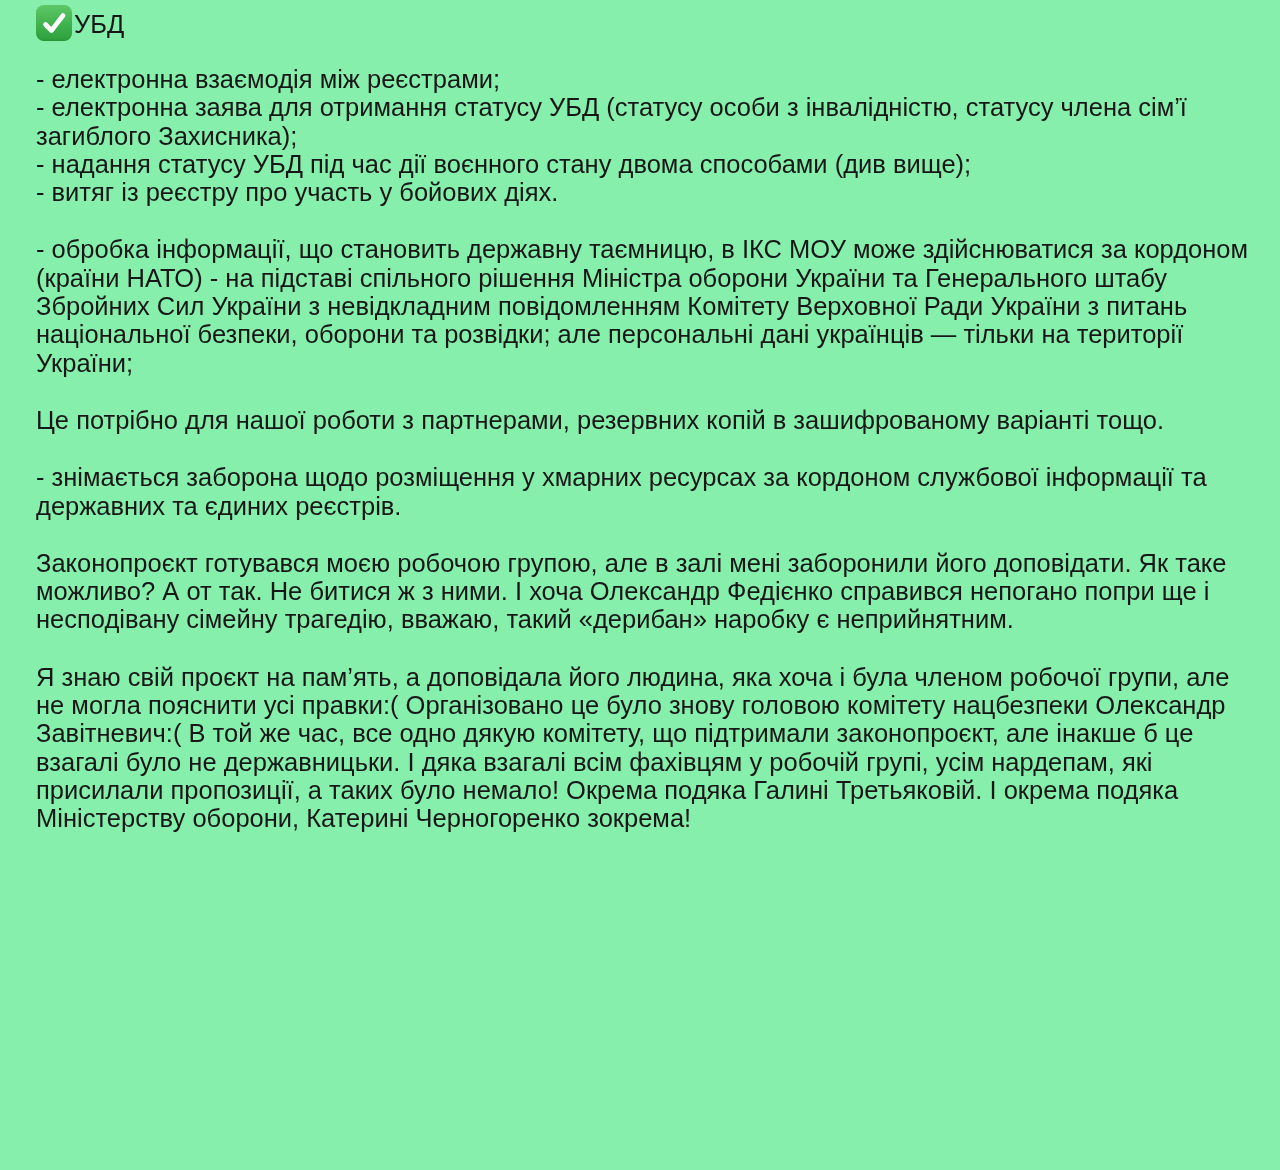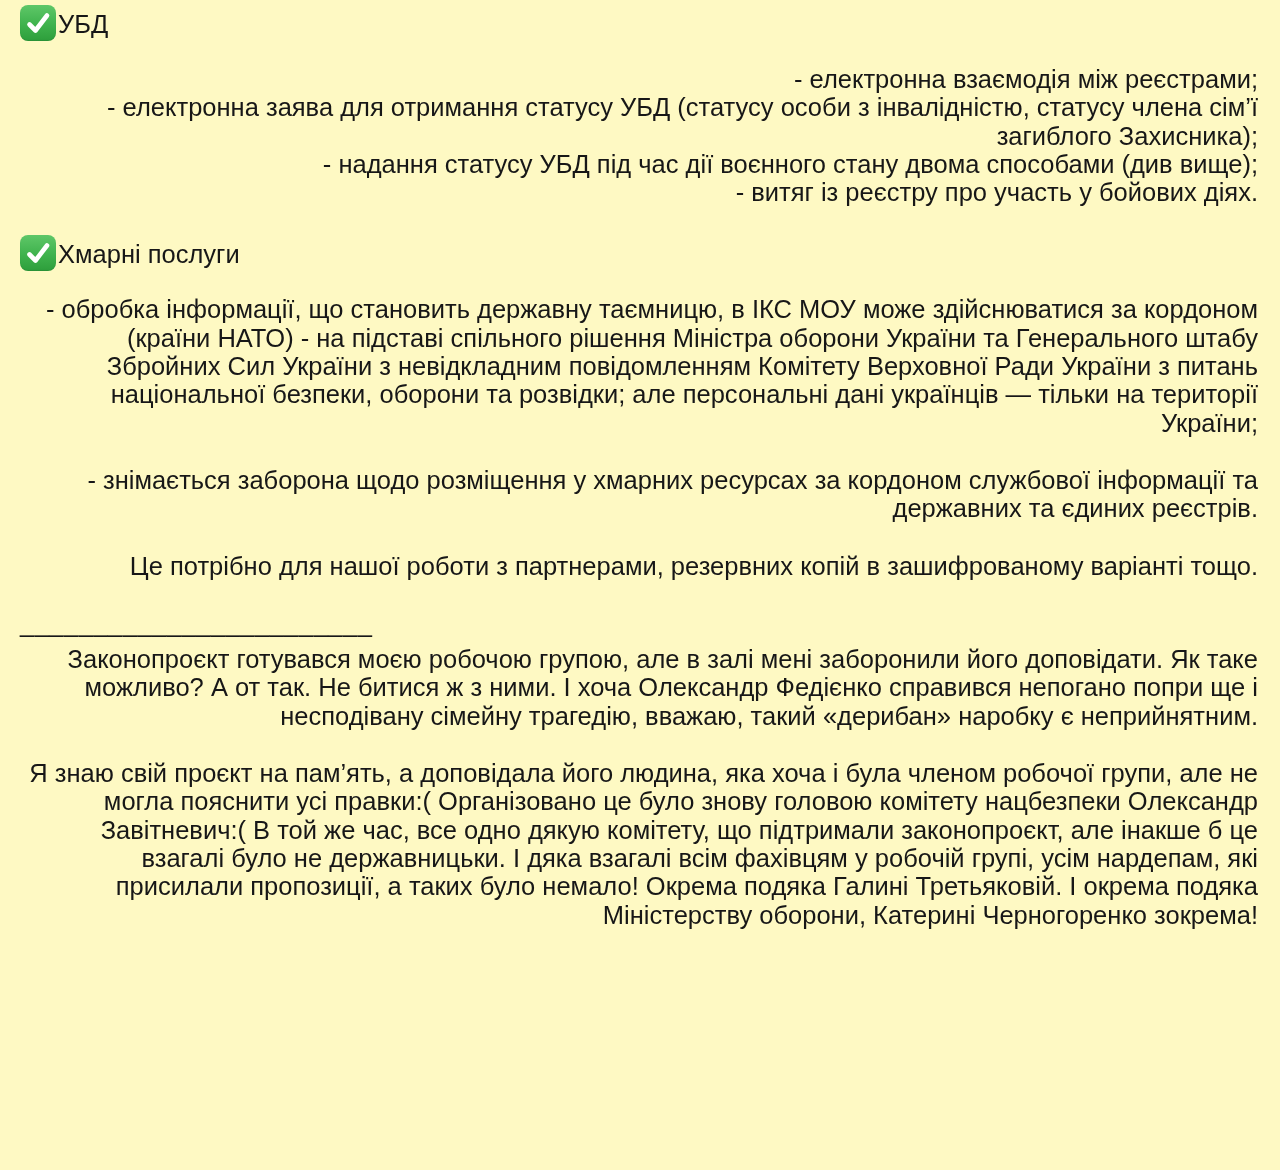--- a/index.html
+++ b/index.html
@@ -4,33 +4,32 @@
 <style>
   html, body {
     margin: 0;
     padding: 0;
     background: #ffffff;
   }
   .page {
     width: 1280px;
     height: 1170px;
     box-sizing: border-box;
-    padding: 5px 22px 0 20px;
-    background: #fef9c3;
+    padding: 5px 22px 0 36px;
+    background: #86efac;
     font-family: "Liberation Sans", "DejaVu Sans", sans-serif;
     font-size: 25.5px;
     line-height: 28.3px;
     color: #171717;
     overflow: hidden;
   }
   .para {
     margin: 0 0 29px 0;
     white-space: pre-wrap;
     word-wrap: break-word;
-    text-align: right;
   }
   .heading {
     margin: 0 0 24px 0;
     display: block;
   }
   .heading .htext { vertical-align: baseline; }
   .emoji-check {
     display: inline-block;
     width: 36px;
     height: 36px;
@@ -61,31 +60,25 @@
         </svg></span><span class="htext">УБД</span>
   </div>
 
   <p class="para">- електронна взаємодія між реєстрами;
 - електронна заява для отримання статусу УБД (статусу особи з інвалідністю, статусу члена сім’ї загиблого Захисника);
 - надання статусу УБД під час дії воєнного стану двома способами (див вище);
 - витяг із реєстру про участь у бойових діях.</p>
 
 
 
-  <div class="heading">
-    <span class="emoji-check"><svg viewBox="0 0 36 36" aria-hidden="true">
-          <path d="M9.5 19.5 L15.5 25.5 L27 10.5" fill="none" stroke="#ffffff" stroke-width="4.6" stroke-linecap="round" stroke-linejoin="round"></path>
-        </svg></span><span class="htext">Хмарні послуги</span>
-  </div>
 
   <p class="para">- обробка інформації, що становить державну таємницю, в ІКС МОУ може здійснюватися за кордоном (країни НАТО) - на підставі спільного рішення Міністра оборони України та Генерального штабу Збройних Сил України з невідкладним повідомленням Комітету Верховної Ради України з питань національної безпеки, оборони та розвідки; але персональні дані українців — тільки на території України;</p>
 
+  <p class="para">Це потрібно для нашої роботи з партнерами, резервних копій в зашифрованому варіанті тощо.</p>
+
   <p class="para">- знімається заборона щодо розміщення у хмарних ресурсах за кордоном службової інформації та державних та єдиних реєстрів.</p>
 
-  <p class="para">Це потрібно для нашої роботи з партнерами, резервних копій в зашифрованому варіанті тощо.</p>
-
-  <p class="separator">________________________</p>
 
   <p class="para after-sep">Законопроєкт готувався моєю робочою групою, але в залі мені заборонили його доповідати. Як таке можливо? А от так. Не битися ж з ними. І хоча Олександр Федієнко справився непогано попри ще і несподівану сімейну трагедію, вважаю, такий «дерибан» наробку є неприйнятним.</p>
 
   <p class="para">Я знаю свій проєкт на пам’ять, а доповідала його людина, яка хоча і була членом робочої групи, але не могла пояснити усі правки:( Організовано це було знову головою комітету нацбезпеки Олександр Завітневич:( В той же час, все одно дякую комітету, що підтримали законопроєкт, але інакше б це взагалі було не державницьки. І дяка взагалі всім фахівцям у робочій групі, усім нардепам, які присилали пропозиції, а таких було немало! Окрема подяка Галині Третьяковій. І окрема подяка Міністерству оборони, Катерині Черногоренко зокрема!</p>
 
 </div>
 
 </body></html>

